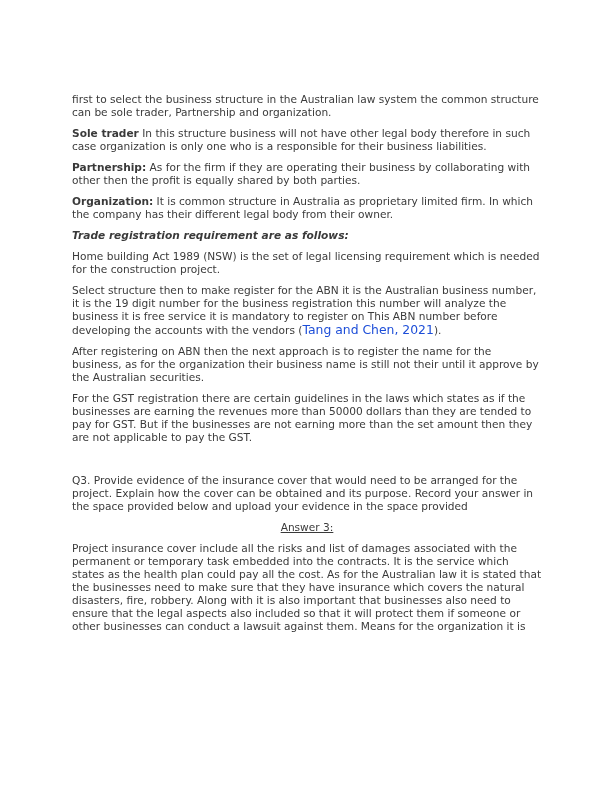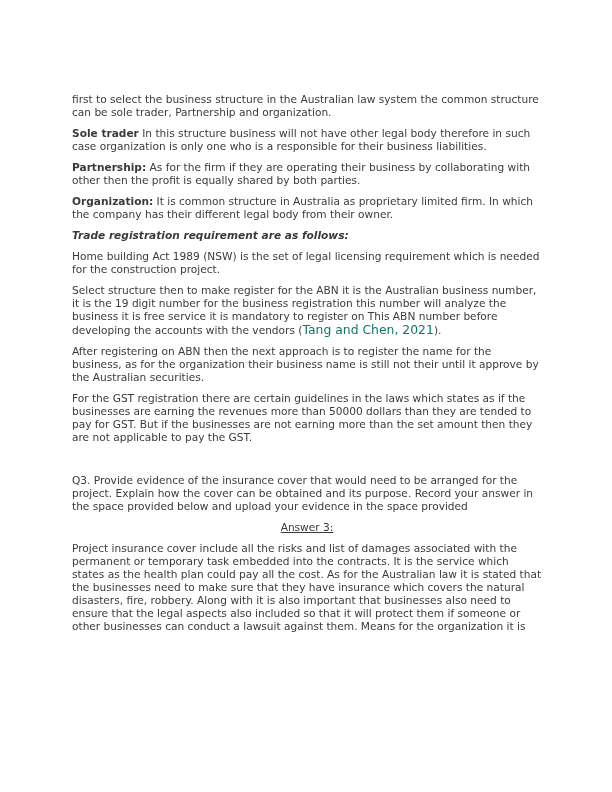--- a/index.html
+++ b/index.html
@@ -30,21 +30,21 @@
     .lead {
       font-weight: bold;
       text-align: right;
     }
     .italic {
       font-style: italic;
       font-weight: bold;
     }
     .cite {
       font-size: 12.4px;
-      color: #0f766e;
+      color: #1d4ed8;
     }
     .underline {
       text-decoration: underline;
       text-align: center;
     }
     .gap {
       height: 22px;
     }
   </style>
 </head>

